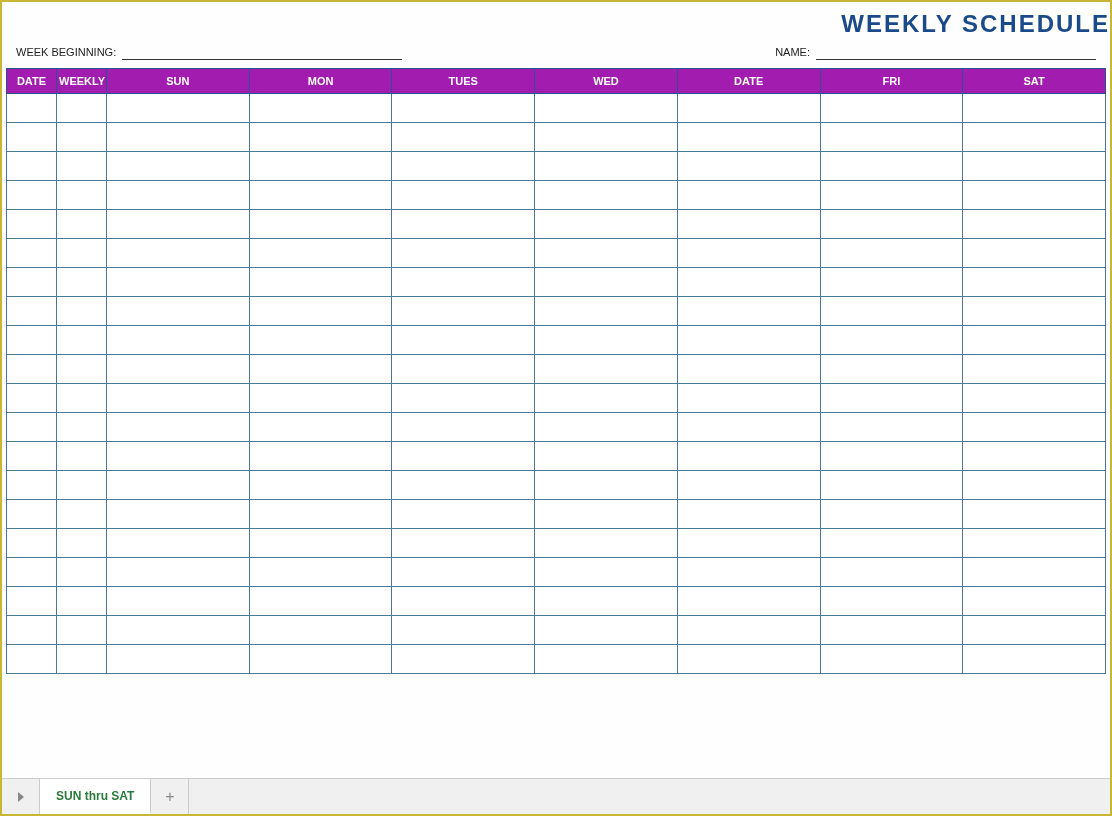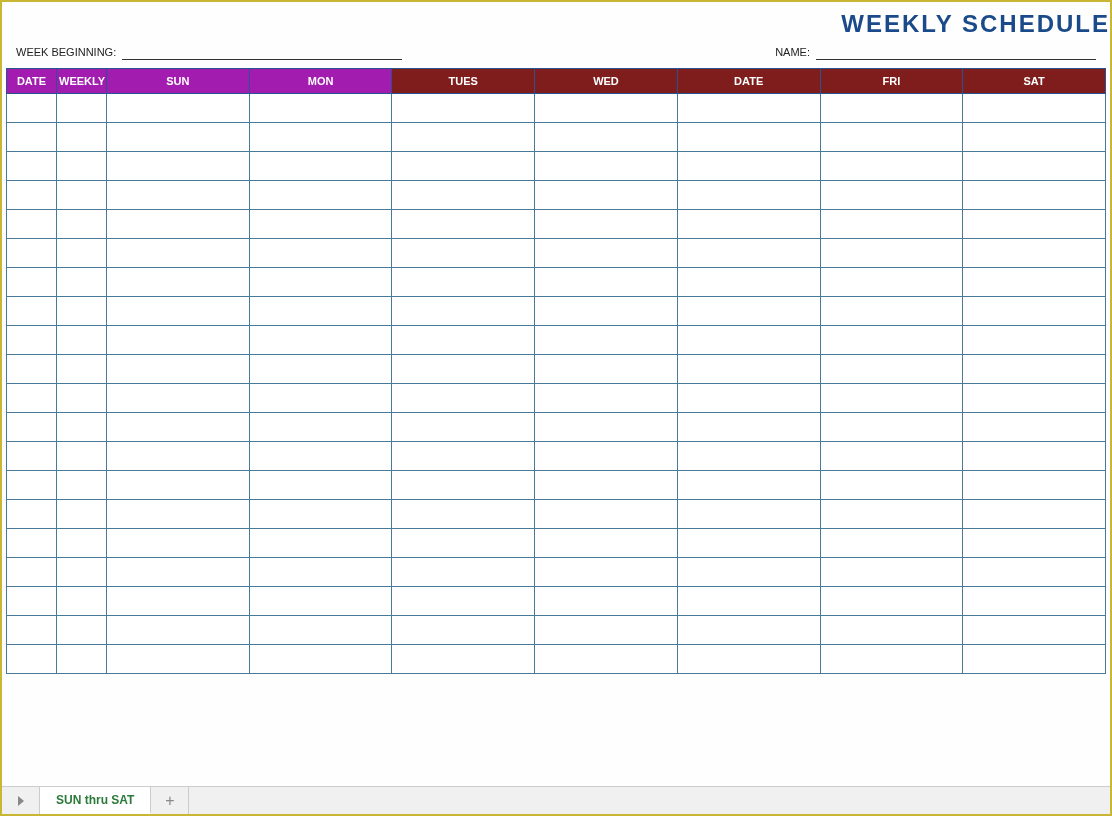--- a/index.html
+++ b/index.html
@@ -44,21 +44,21 @@
   .name-field { width: 280px; margin-left: 6px; }
   .table-wrap {
     padding: 0 4px;
   }
   table {
     border-collapse: collapse;
     width: 100%;
     table-layout: fixed;
   }
   th {
-    background: #7f1d1d;
+    background: #a21caf;
     color: #fff;
     font-size: 11px;
     font-weight: bold;
     padding: 6px 2px;
     border: 1px solid #2a5290;
     text-align: center;
   }
   th.dark {
     background: #a21caf;
   }
@@ -74,21 +74,21 @@
     flex: 1;
   }
   .faint {
     font-size: 9px;
     color: #e0e0e0;
     padding-left: 40px;
     padding-top: 50px;
     letter-spacing: 1px;
   }
   .tab-bar {
-    height: 28px;
+    height: 36px;
     background: #f0f0f0;
     border-top: 1px solid #ccc;
     display: flex;
     align-items: stretch;
   }
   .tab-nav {
     width: 38px;
     border-right: 1px solid #ccc;
     display: flex;
     align-items: center;

